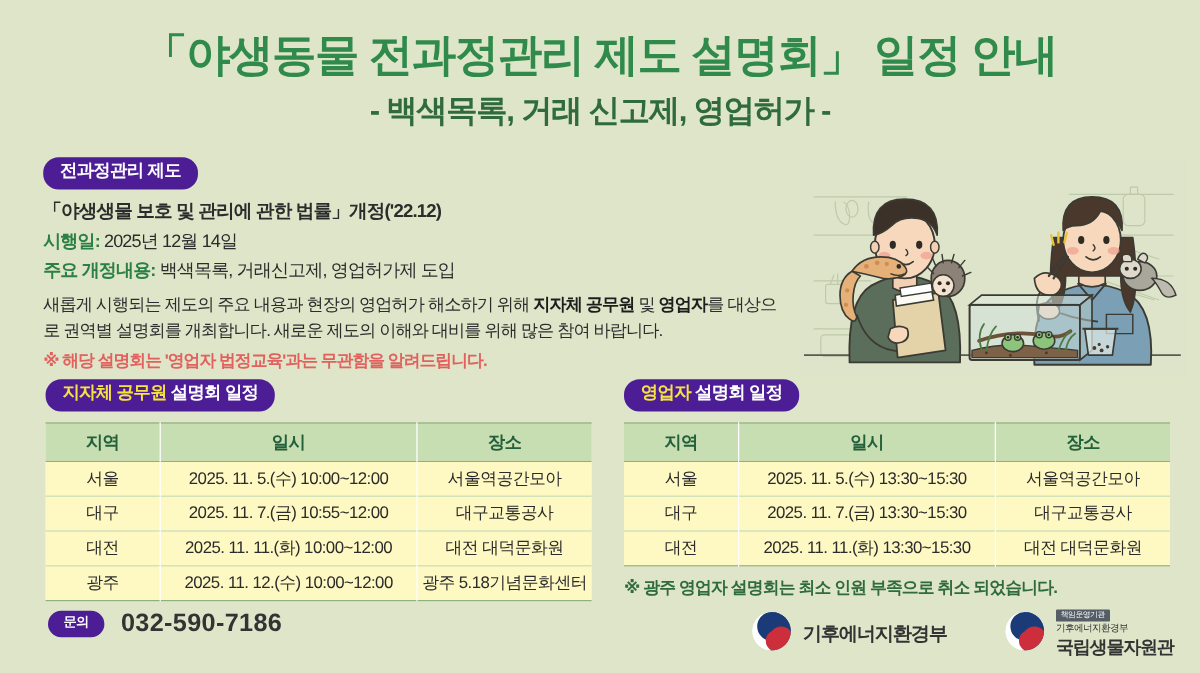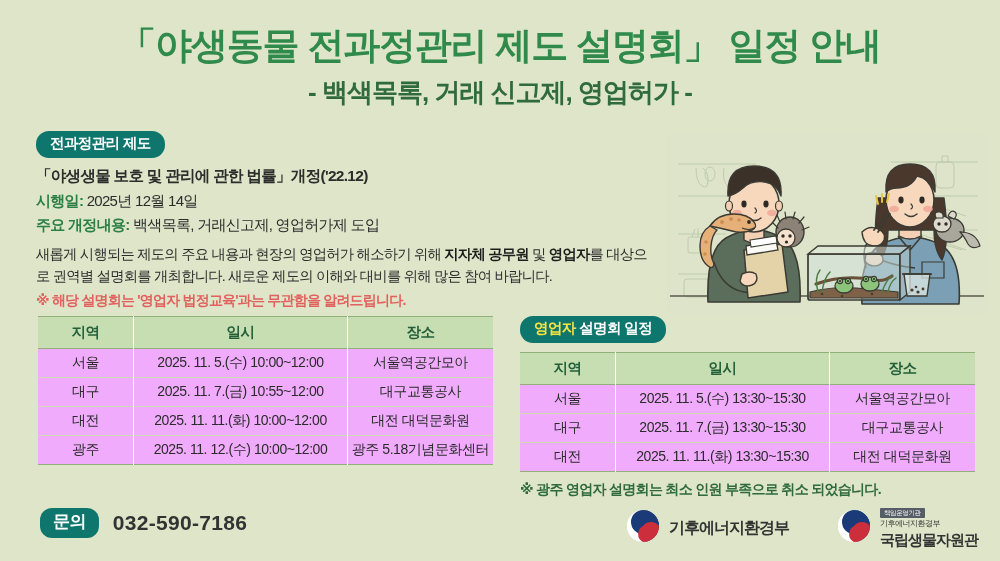--- a/index.html
+++ b/index.html
@@ -48,21 +48,21 @@
     font-size: 26px;
     font-weight: bold;
     color: #2f6b3c;
     letter-spacing: -1px;
     white-space: nowrap;
   }
 
   
   .badge {
     display: inline-block;
-    background: #0f766e;
+    background: #4c1d95;
     color: #ffffff;
     border-radius: 13px;
     padding: 3px 14px 4px 14px;
     font-size: 14.5px;
     font-weight: bold;
     letter-spacing: -0.6px;
     white-space: nowrap;
     line-height: 1.35;
   }
   .badge .hl { color: #f6e33f; }
@@ -147,21 +147,21 @@
     font-size: 14.5px;
     font-weight: bold;
     letter-spacing: -0.5px;
     padding: 6px 2px 6px 2px;
     text-align: center;
     border-right: 1.5px solid #ffffff;
   }
   table.sched thead th:last-child { border-right: none; }
 
   table.sched tbody td {
-    background: #f0abfc;
+    background: #fef9c3;
     font-size: 14px;
     color: #2b2b2b;
     letter-spacing: -0.45px;
     text-align: center;
     padding: 5px 2px 5px 2px;
     border-top: 1px solid #c9dcb6;
     border-right: 1.5px solid #ffffff;
     white-space: nowrap;
   }
   table.sched tbody td:last-child { border-right: none; }
@@ -183,21 +183,21 @@
   
   .footer-contact {
     position: absolute;
     left: 40px;
     top: 508px;
     display: flex;
     align-items: center;
     gap: 14px;
   }
   .badge.small {
-    font-size: 17px;
+    font-size: 11px;
     padding: 3px 13px 4px 13px;
     border-radius: 12px;
   }
   .phone {
     font-size: 21px;
     font-weight: bold;
     color: #333333;
     letter-spacing: 0.3px;
   }
 
@@ -457,20 +457,23 @@
               <circle cx="252" cy="158" r="1.6"></circle>
             <circle cx="257" cy="155" r="1.4"></circle>
               <circle cx="250" cy="153" r="1.3"></circle>
           </g>
         </g>
       </g>
     </svg>
   </div>
 
   <div class="table-section left">
+    <div class="tbl-badge-row">
+      <span class="badge"><span class="hl">지자체 공무원</span><span> 설명회 일정</span></span>
+    </div>
 
     <table class="sched">
       <colgroup>
           <col class="c-region">
           <col class="c-date">
           <col class="c-place">
         </colgroup>
       <thead>
         <tr>
           <th>지역</th>

